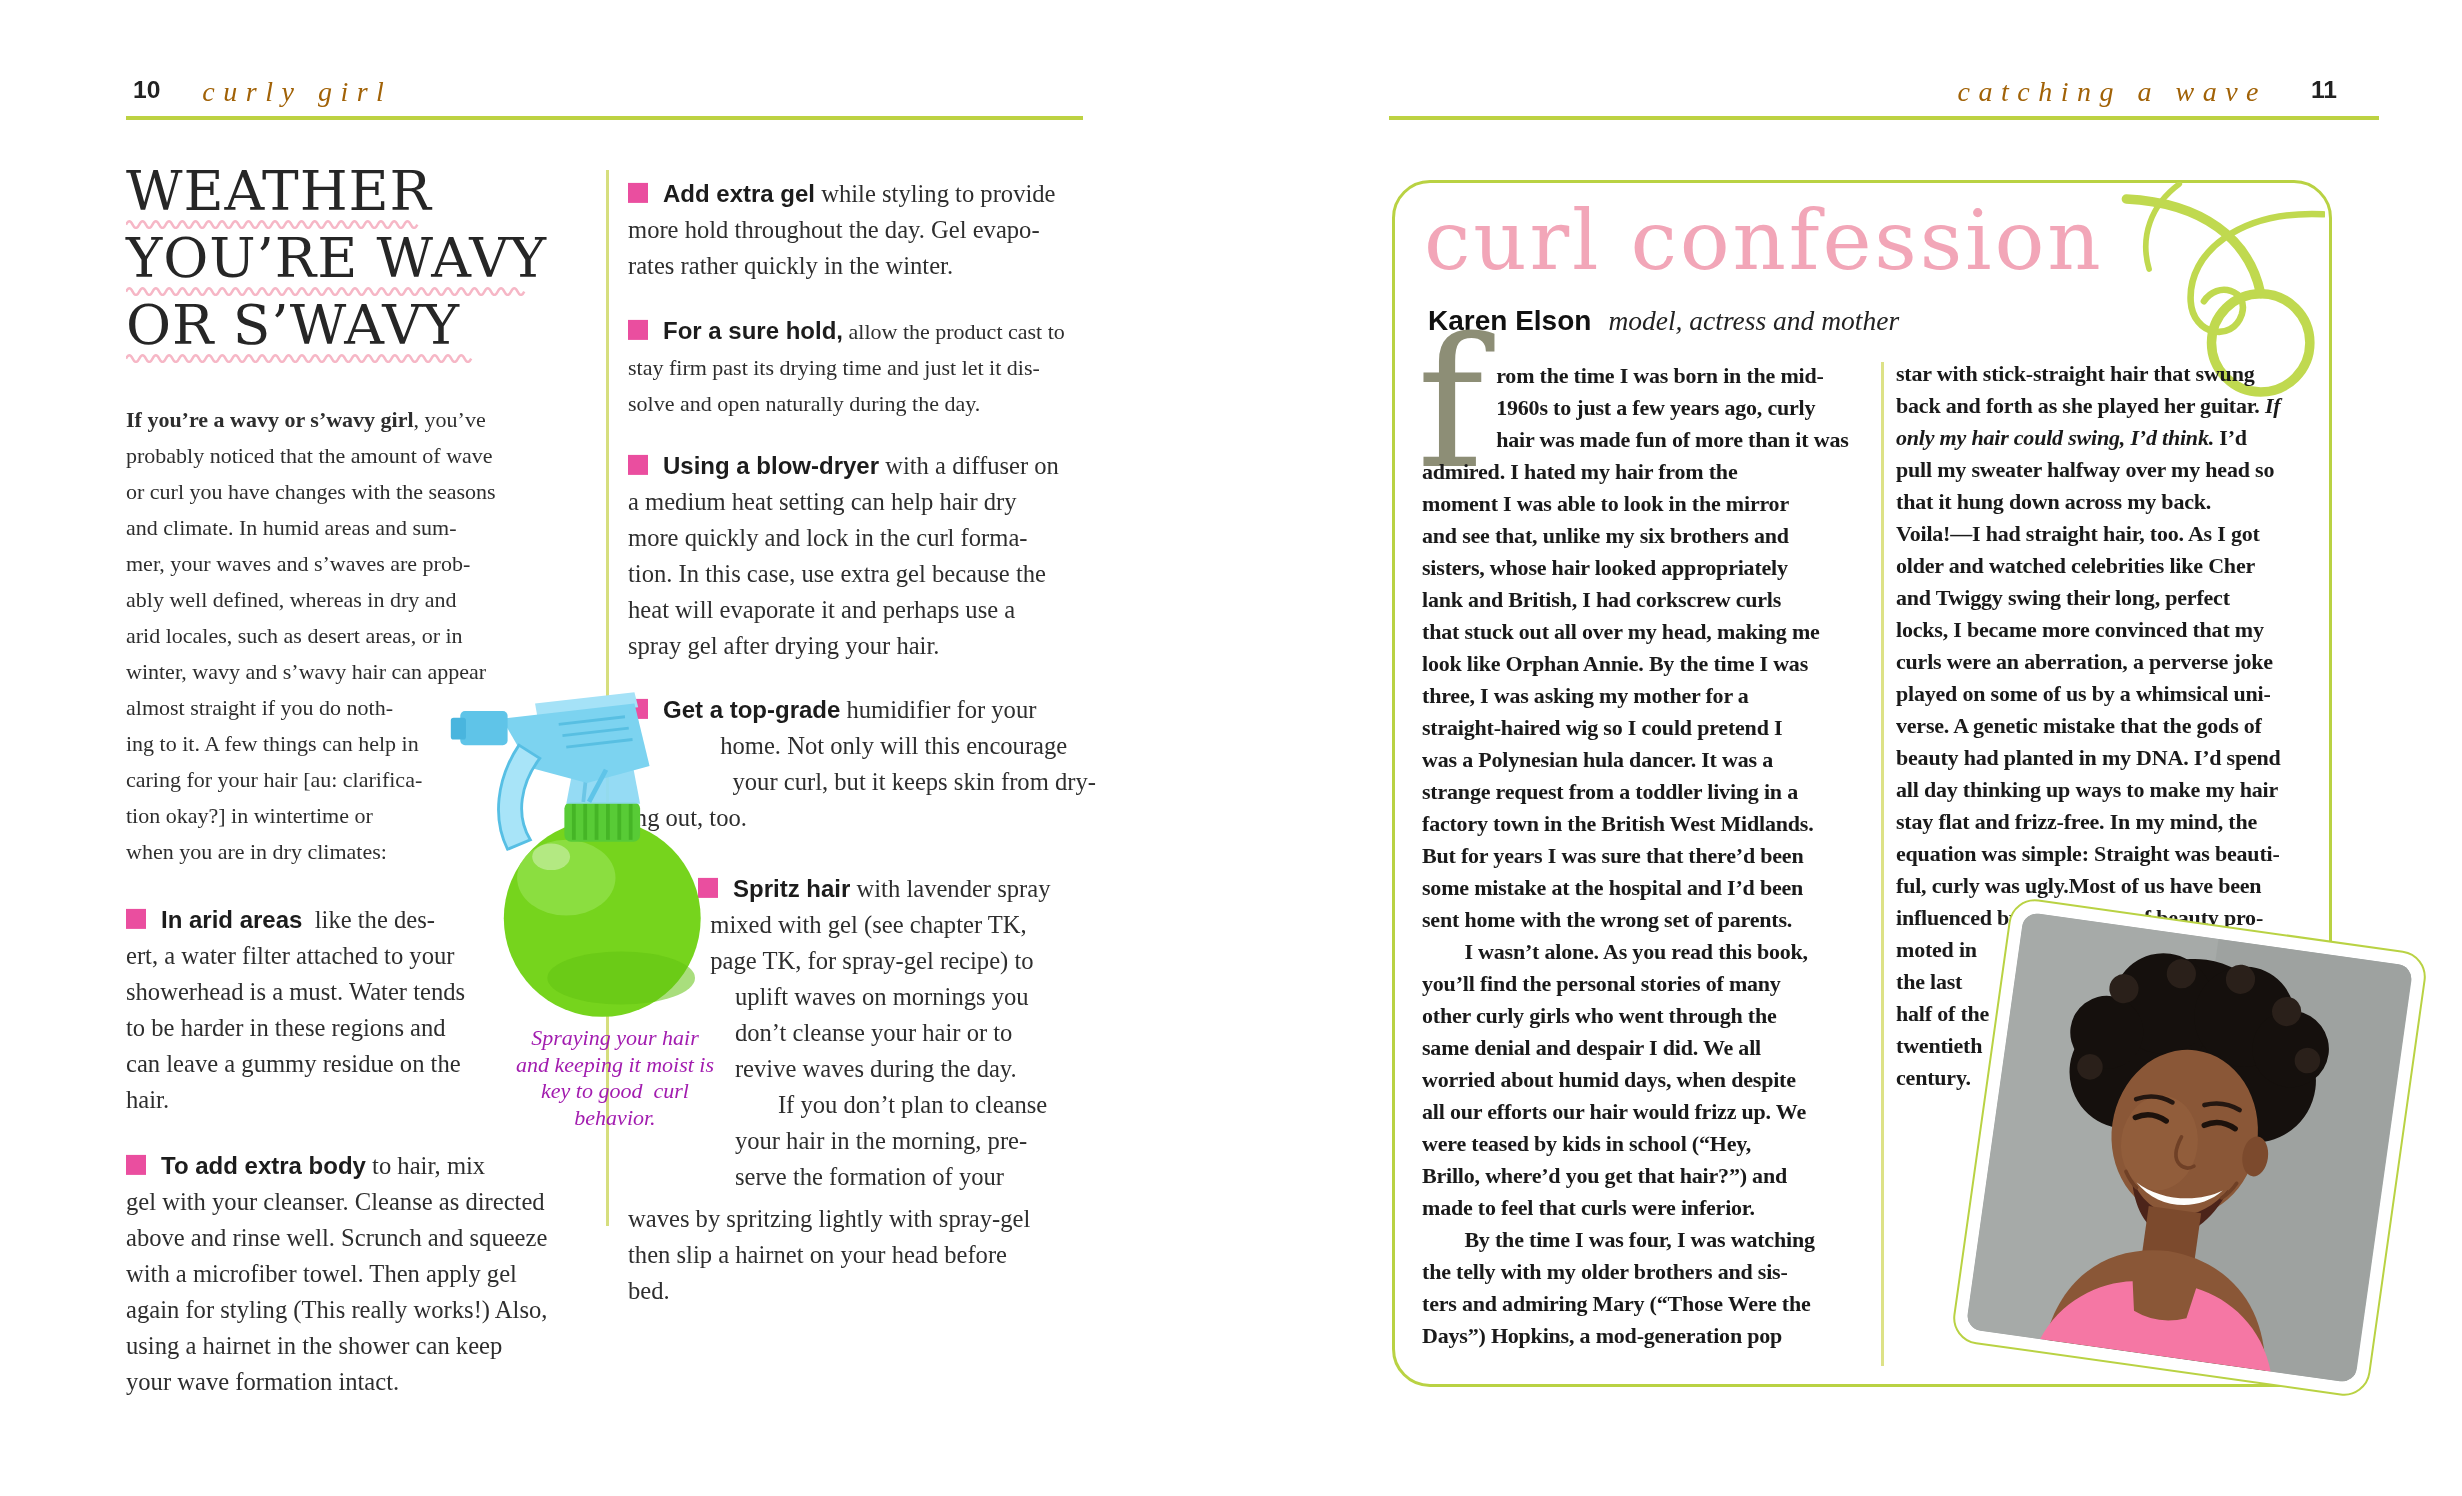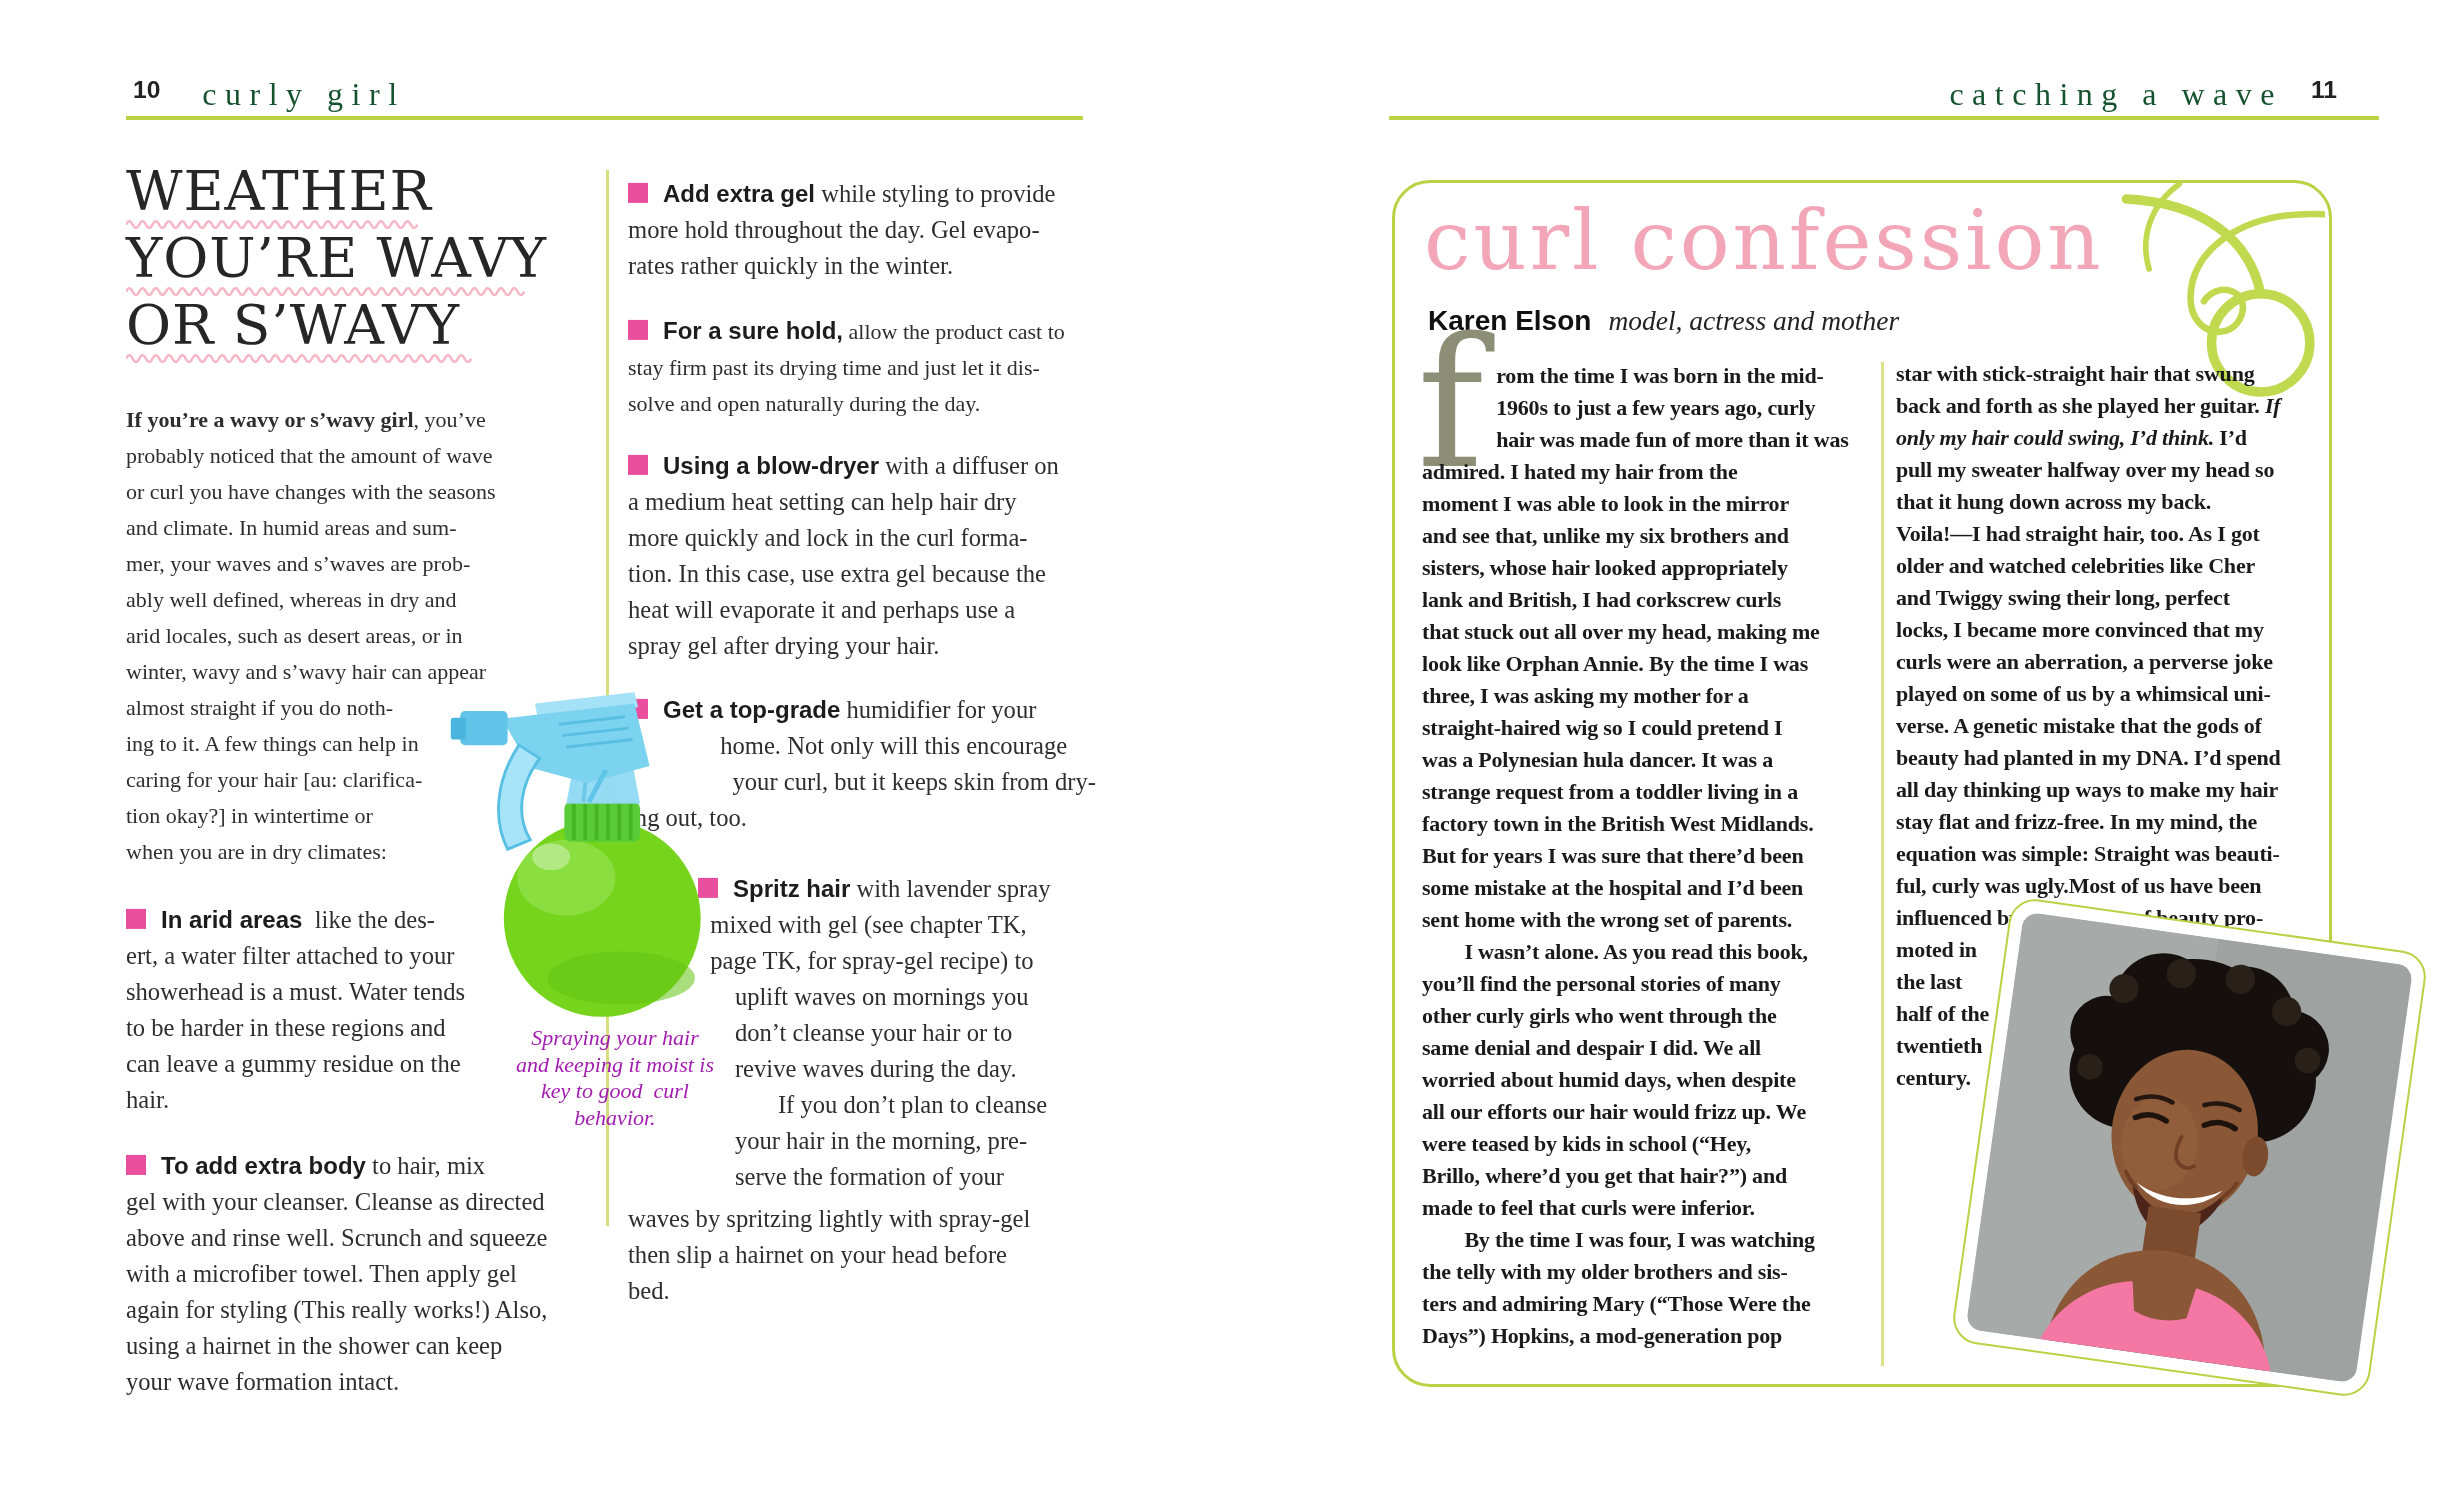--- a/index.html
+++ b/index.html
@@ -1,23 +1,23 @@
 <!DOCTYPE html>
 <html style="font-size:15px"><head>
 <meta charset="utf-8">
 <style>
   html,body{margin:0;padding:0;background:#ffffff;}
   .spread{position:relative;width:2462px;height:1496px;background:#ffffff;overflow:hidden;
           font-family:"Liberation Serif",serif;color:#2e2e2e;}
   
   .runhead{position:absolute;top:76px;display:flex;align-items:flex-start;}
   .pgnum{font-family:"Liberation Sans",sans-serif;font-weight:bold;font-size:24.6px;color:#222;}
-  .rhtext{font-size:32px;letter-spacing:8.5px;color:#14532d;}
+  .rhtext{font-size:28px;letter-spacing:8.5px;color:#a16207;font-style:italic;}
   .runhead-left .rhtext{margin-left:42px;}
-  .runhead-right .rhtext{margin-right:28px;}
+  .runhead-right .rhtext{margin-right:44px;}
   .rule{position:absolute;height:3.8px;background:#bdd242;}
   
   .headline{position:absolute;left:126px;top:167px;}
   .hline{height:67px;}
   .hline .ht{display:block;font-family:"DejaVu Serif",serif;font-size:55px;line-height:49px;
              color:#262626;letter-spacing:0.9px;}
   .hline svg{display:block;margin-top:1.9px;}
   
   .txt{position:absolute;white-space:pre;font-size:22px;line-height:36px;color:#2e2e2e;}
   .txt .lead-bold{font-weight:bold;}

